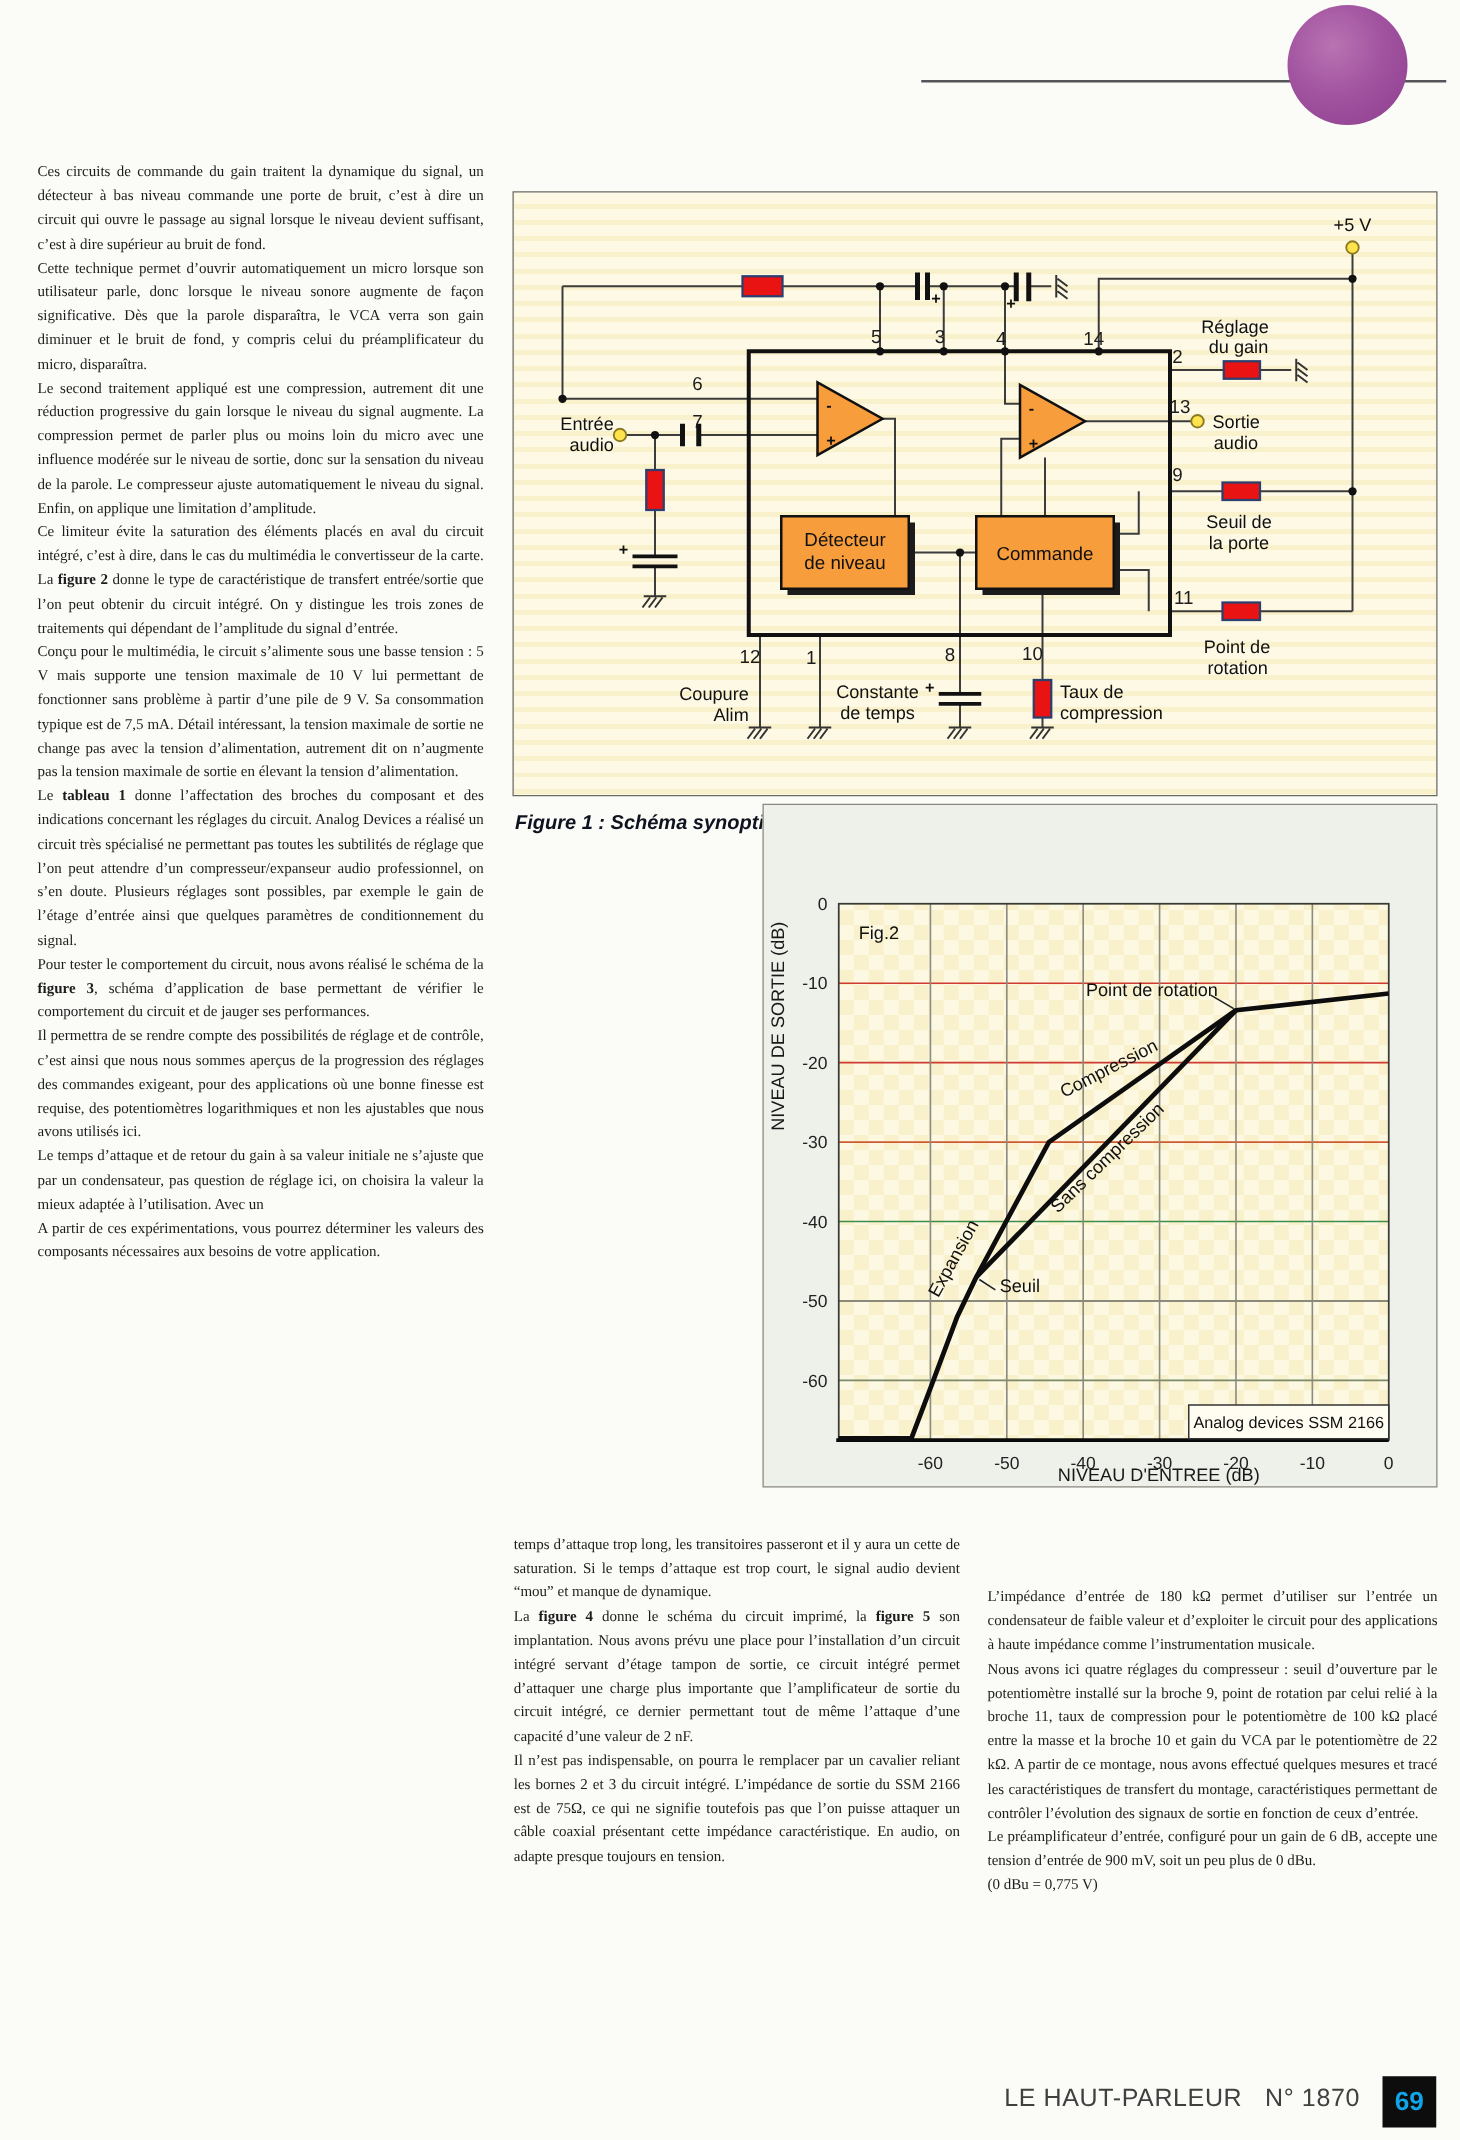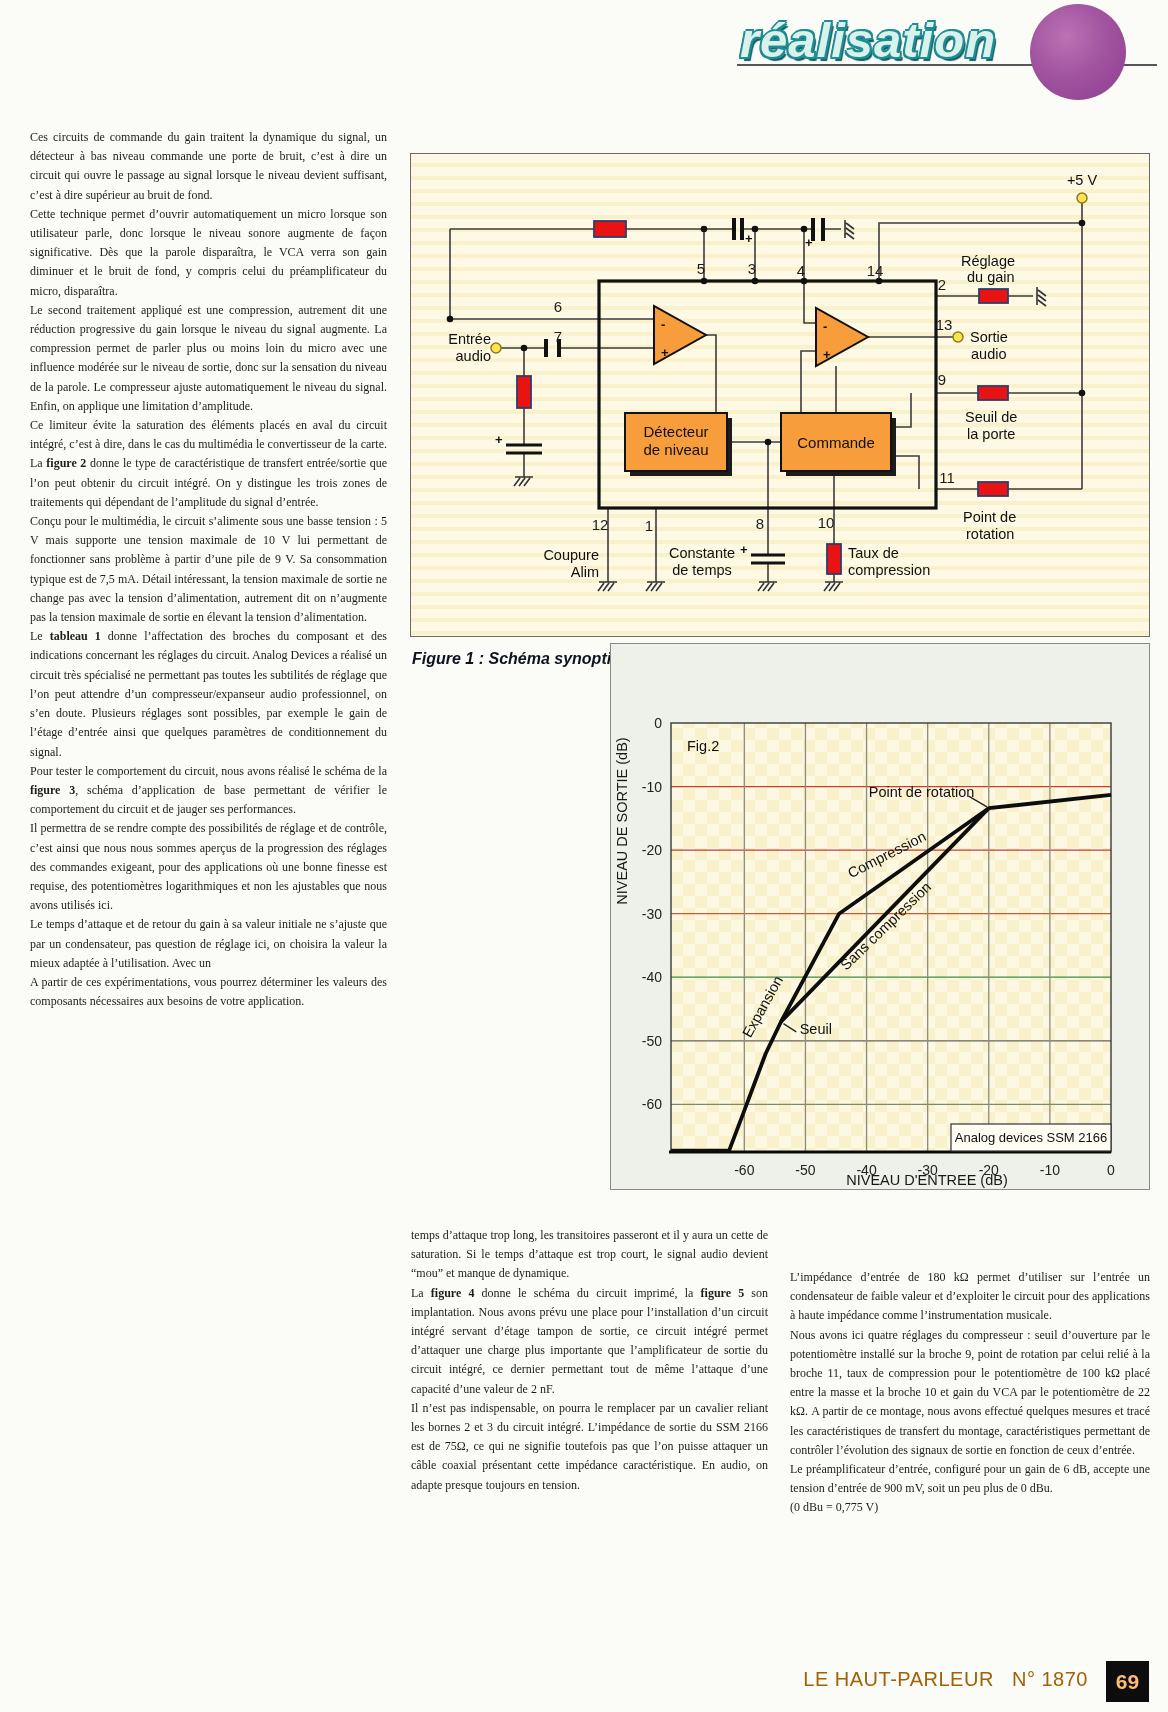--- a/index.html
+++ b/index.html
@@ -43,34 +43,33 @@
   svg .anno{font-family:"Liberation Sans",sans-serif;font-size:14.5px;fill:#101010;}
   svg .legend{font-family:"Liberation Sans",sans-serif;font-size:13px;fill:#101010;}
   .wire{stroke:#3c3c3c;stroke-width:1.6;fill:none;}
   .cap{stroke:#111;stroke-width:4;fill:none;}
   .plate{stroke:#111;stroke-width:3;fill:none;}
   .res{fill:#ea1313;stroke:#2c3f6e;stroke-width:1.8;}
   .amp,.obox{fill:#f79d3c;stroke:#111;stroke-width:2;}
   .gndp{stroke:#333;stroke-width:1.6;fill:none;}
   
   #footer-text{position:absolute;right:80px;top:1668px;font-family:"Liberation Sans",sans-serif;
-    font-size:20px;color:#a16207;letter-spacing:0.5px;}
+    font-size:20px;color:#404040;letter-spacing:0.5px;}
   #page-num{position:absolute;left:1106px;top:1661px;width:43px;height:41px;background:#0d0d0d;
-    color:#fdba74;font-family:"Liberation Sans",sans-serif;font-weight:bold;font-size:21px;
+    color:#0ea5e9;font-family:"Liberation Sans",sans-serif;font-weight:bold;font-size:21px;
     display:flex;align-items:center;justify-content:center;}
 </style>
 </head>
 <body>
 
 <div id="page">
 
   <div id="logo-wrap">
     <div id="logo-line"></div>
     <div id="logo-circle"></div>
-    <div id="logo-text">réalisation</div>
   </div>
 
   <div id="col-left" class="col">
       <p><span>Ces circuits de commande du gain traitent la dynamique du signal, un détecteur à bas niveau commande une porte de bruit, c’est à dire un circuit qui ouvre le passage au signal lorsque le niveau devient suffisant, c’est à dire supérieur au bruit de fond.</span></p>
       <p><span>Cette technique permet d’ouvrir automatiquement un micro lorsque son utilisateur parle, donc lorsque le niveau sonore augmente de façon significative. Dès que la parole disparaîtra, le VCA verra son gain diminuer et le bruit de fond, y compris celui du préamplificateur du micro, disparaîtra.</span></p>
       <p><span>Le second traitement appliqué est une compression, autrement dit une réduction progressive du gain lorsque le niveau du signal augmente. La compression permet de parler plus ou moins loin du micro avec une influence modérée sur le niveau de sortie, donc sur la sensation du niveau de la parole. Le compresseur ajuste automatiquement le niveau du signal. Enfin, on applique une limitation d’amplitude.</span></p>
       <p><span>Ce limiteur évite la saturation des éléments placés en aval du circuit intégré, c’est à dire, dans le cas du multimédia le convertisseur de la carte. La </span><b>figure 2</b><span> donne le type de caractéristique de transfert entrée/sortie que l’on peut obtenir du circuit intégré. On y distingue les trois zones de traitements qui dépendant de l’amplitude du signal d’entrée.</span></p>
       <p><span>Conçu pour le multimédia, le circuit s’alimente sous une basse tension : 5 V mais supporte une tension maximale de 10 V lui permettant de fonctionner sans problème à partir d’une pile de 9 V. Sa consommation typique est de 7,5 mA. Détail intéressant, la tension maximale de sortie ne change pas avec la tension d’alimentation, autrement dit on n’augmente pas la tension maximale de sortie en élevant la tension d’alimentation.</span></p>
       <p><span>Le </span><b>tableau 1</b><span> donne l’affectation des broches du composant et des indications concernant les réglages du circuit. Analog Devices a réalisé un circuit très spécialisé ne permettant pas toutes les subtilités de réglage que l’on peut attendre d’un compresseur/expanseur audio professionnel, on s’en doute. Plusieurs réglages sont possibles, par exemple le gain de l’étage d’entrée ainsi que quelques paramètres de conditionnement du signal.</span></p>
       <p><span>Pour tester le comportement du circuit, nous avons réalisé le schéma de la </span><b>figure 3</b><span>, schéma d’application de base permettant de vérifier le comportement du circuit et de jauger ses performances.</span></p>

